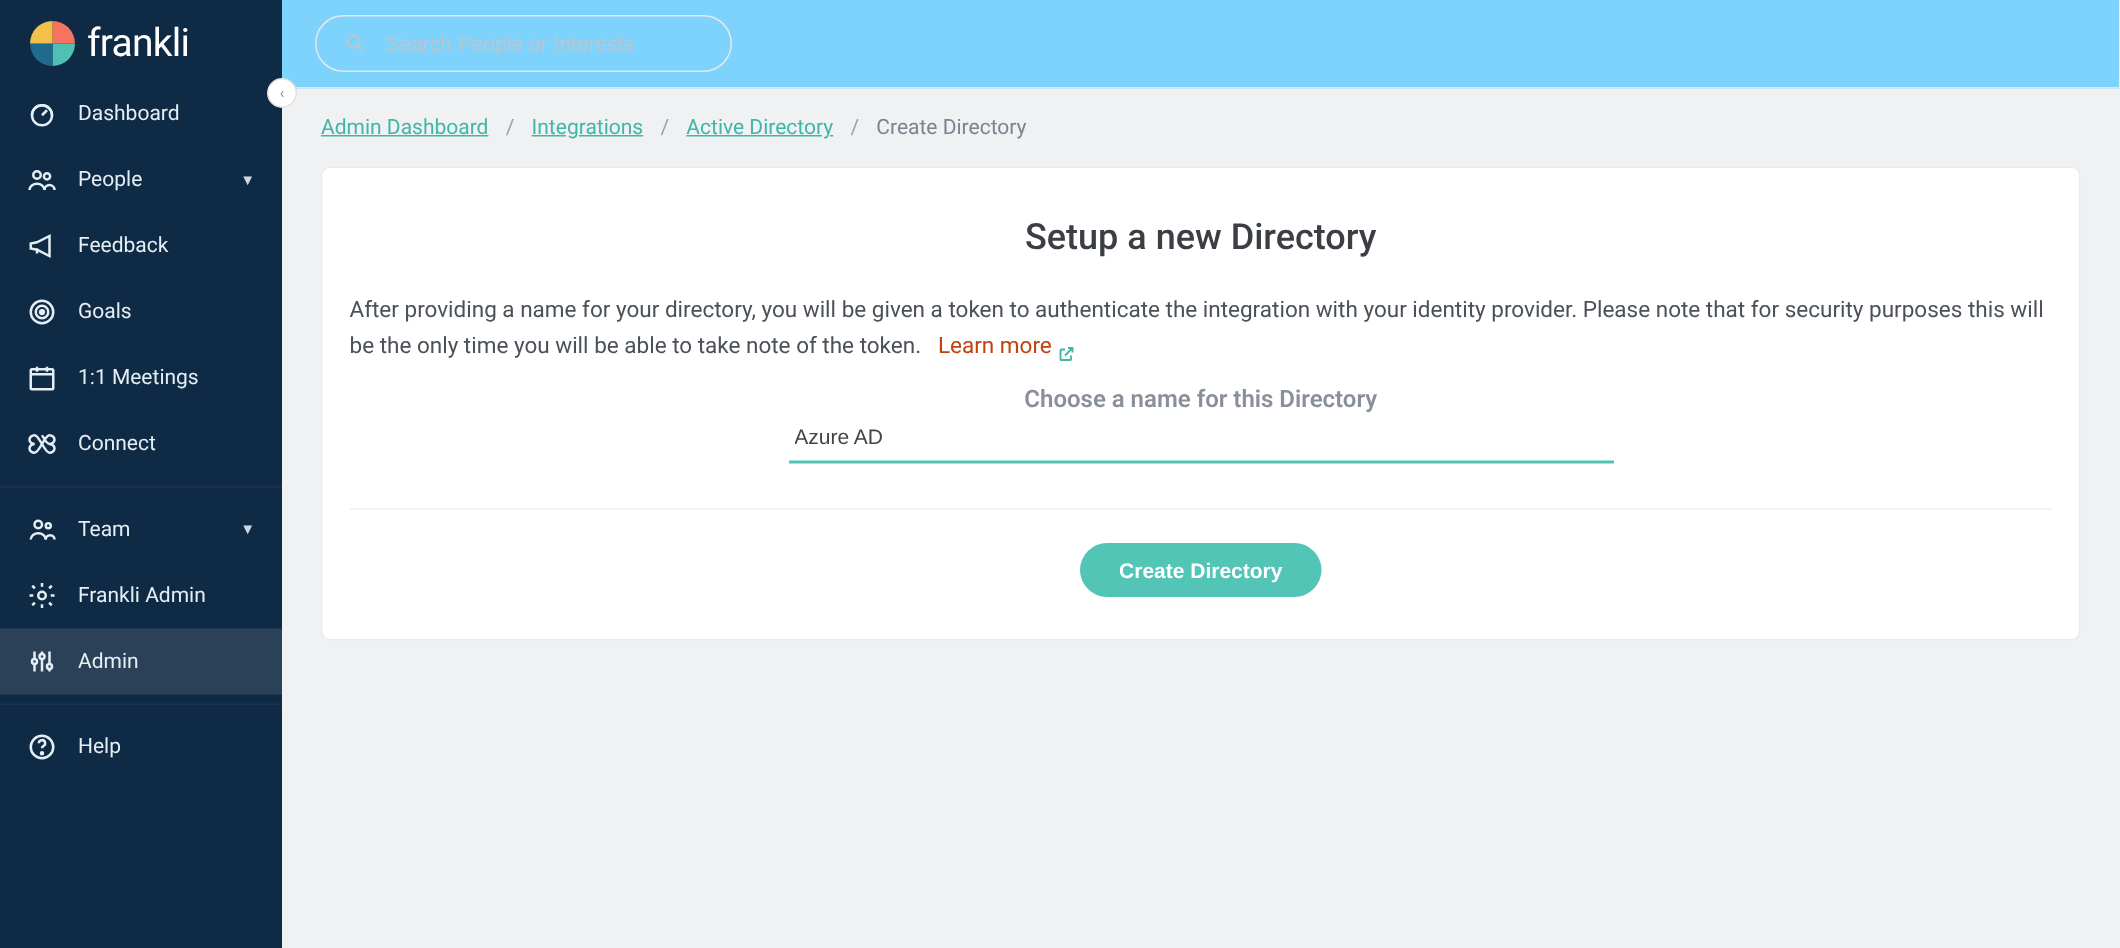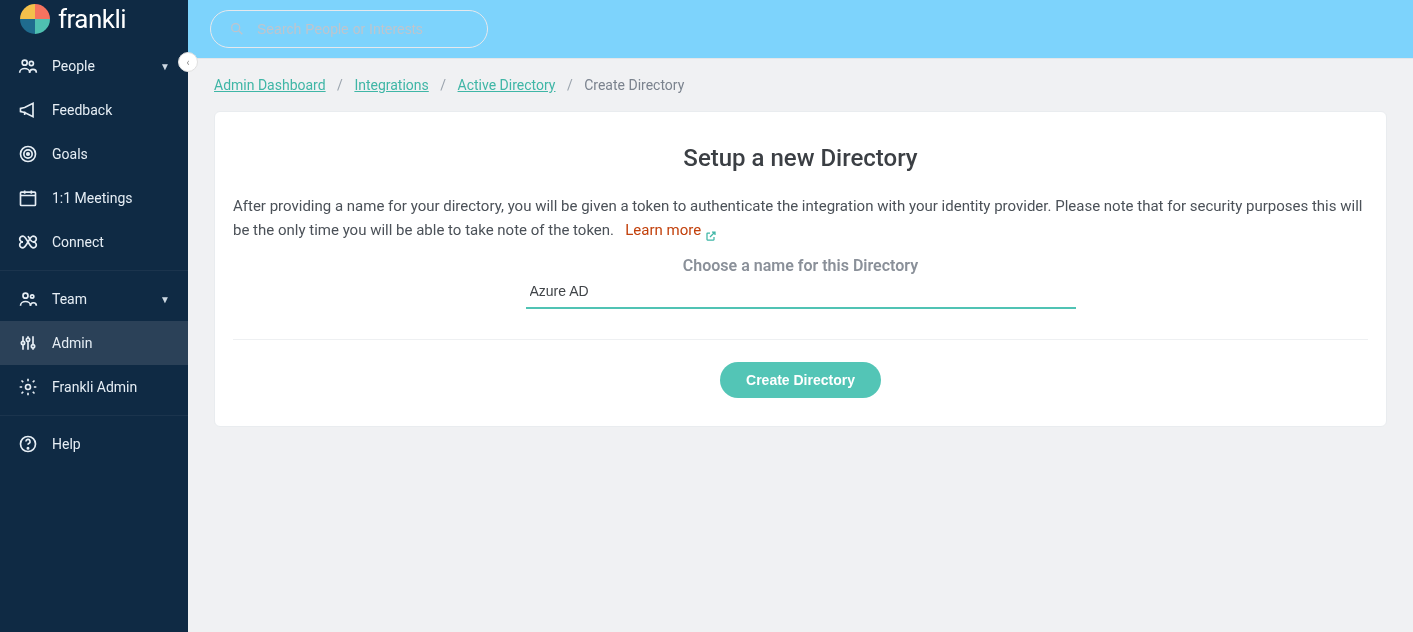--- a/index.html
+++ b/index.html
@@ -18,21 +18,21 @@
     
     .sidebar {
       width: 188px;
       background: #0f2a44;
       color: #e6eef5;
       display: flex;
       flex-direction: column;
       flex-shrink: 0;
     }
     .logo {
-      padding: 4px 20px 10px 20px;
+      padding: 14px 20px 10px 20px;
       display: flex;
       align-items: flex-start;
       gap: 8px;
     }
     .logo svg.mark {
       width: 30px;
       height: 30px;
       flex-shrink: 0;
     }
     .logo-text {
@@ -237,20 +237,30 @@
   <div class="logo">
     <svg class="mark" viewBox="0 0 32 32">
       <path d="M16 16 L16 0 A16 16 0 0 1 32 16 Z" fill="#f5735f"></path>
       <path d="M16 16 L32 16 A16 16 0 0 1 16 32 Z" fill="#4fc0b1"></path>
       <path d="M16 16 L16 32 A16 16 0 0 1 0 16 Z" fill="#1f6b8e"></path>
       <path d="M16 16 L0 16 A16 16 0 0 1 16 0 Z" fill="#f3c04b"></path>
     </svg>
     <span class="logo-text">frankli</span>
   </div>
 
+  <div class="nav-item">
+    <span class="nav-icon">
+      <svg viewBox="0 0 24 24" fill="none" stroke="#e6eef5" stroke-width="2">
+          <circle cx="12" cy="13" r="8"></circle>
+          <path d="M12 13 L16 9"></path>
+          <path d="M4 13 A8 8 0 0 1 20 13" stroke-width="2"></path>
+        </svg>
+    </span>
+    <span class="nav-label">Dashboard</span>
+  </div>
 
   <div class="nav-item">
     <span class="nav-icon">
       <svg viewBox="0 0 24 24" fill="none" stroke="#e6eef5" stroke-width="2">
           <circle cx="8" cy="8" r="3"></circle>
           <circle cx="16" cy="9" r="2.5"></circle>
           <path d="M2 20c0-3 3-5 6-5s6 2 6 5"></path>
           <path d="M14 20c0-2.5 2-4 4-4s4 1.5 4 4"></path>
         </svg>
     </span>
@@ -307,40 +317,40 @@
             <circle cx="9" cy="8" r="3"></circle>
             <circle cx="17" cy="9" r="2"></circle>
             <path d="M3 20c0-3 3-5 6-5s6 2 6 5"></path>
             <path d="M15 20c0-2 1.5-3.5 3.5-3.5S22 18 22 20"></path>
           </svg>
       </span>
       <span class="nav-label">Team</span>
       <span class="nav-chevron">▼</span>
     </div>
 
+    <div class="nav-item">
+      <span class="nav-icon">
+        <svg viewBox="0 0 24 24" fill="none" stroke="#e6eef5" stroke-width="2">
+            <circle cx="12" cy="12" r="3"></circle>
+            <path d="M12 2v3M12 19v3M4.2 4.2l2.1 2.1M17.7 17.7l2.1 2.1M2 12h3M19 12h3M4.2 19.8l2.1-2.1M17.7 6.3l2.1-2.1"></path>
+          </svg>
+      </span>
+      <span class="nav-label">Frankli Admin</span>
+    </div>
+
     <div class="nav-item active">
       <span class="nav-icon">
         <svg viewBox="0 0 24 24" fill="none" stroke="#e6eef5" stroke-width="2">
             <path d="M6 4v6M6 14v6M12 4v2M12 10v10M18 4v10M18 18v2"></path>
             <circle cx="6" cy="12" r="2"></circle>
             <circle cx="12" cy="8" r="2"></circle>
             <circle cx="18" cy="16" r="2"></circle>
           </svg>
       </span>
       <span class="nav-label">Admin</span>
-    </div>
-
-    <div class="nav-item">
-      <span class="nav-icon">
-        <svg viewBox="0 0 24 24" fill="none" stroke="#e6eef5" stroke-width="2">
-            <circle cx="12" cy="12" r="3"></circle>
-            <path d="M12 2v3M12 19v3M4.2 4.2l2.1 2.1M17.7 17.7l2.1 2.1M2 12h3M19 12h3M4.2 19.8l2.1-2.1M17.7 6.3l2.1-2.1"></path>
-          </svg>
-      </span>
-      <span class="nav-label">Frankli Admin</span>
     </div>
   </div>
 
   <div class="nav-group">
     <div class="nav-item">
       <span class="nav-icon">
         <svg viewBox="0 0 24 24" fill="none" stroke="#e6eef5" stroke-width="2">
             <circle cx="12" cy="12" r="9"></circle>
             <path d="M9.5 9a2.5 2.5 0 1 1 3.5 2.3c-.8.4-1 1-1 1.7"></path>
             <circle cx="12" cy="17" r="0.8" fill="#e6eef5"></circle>

